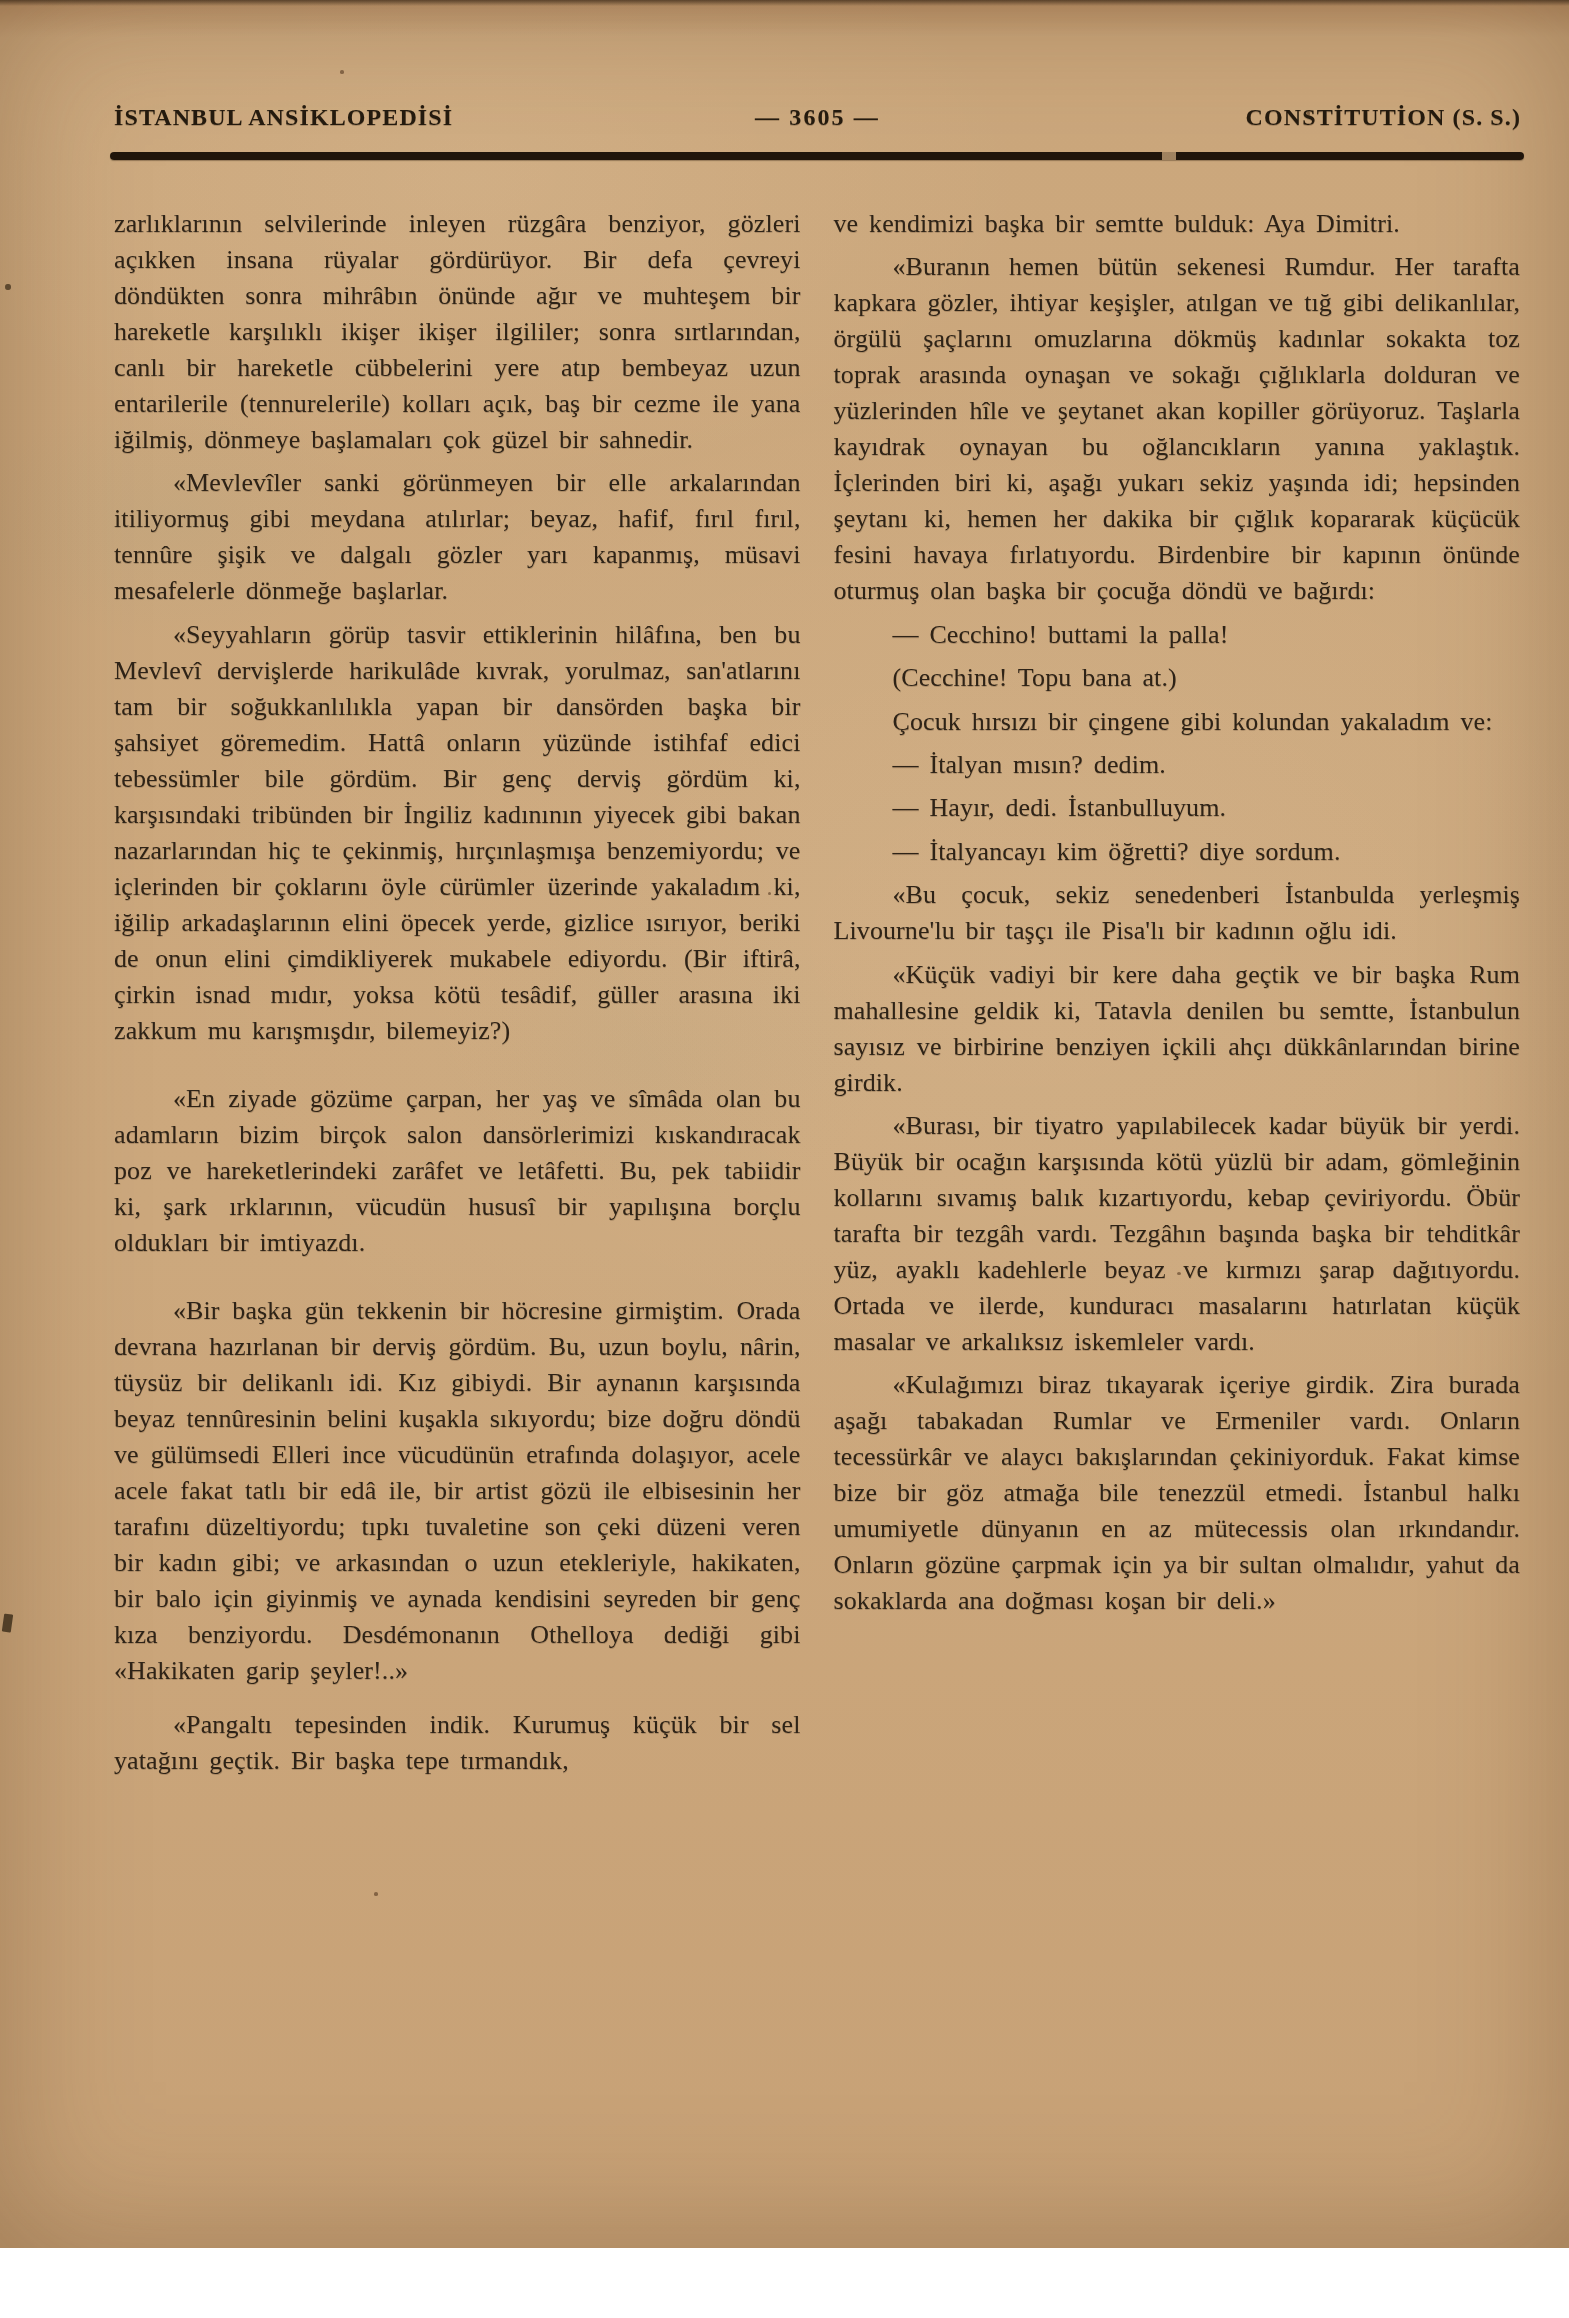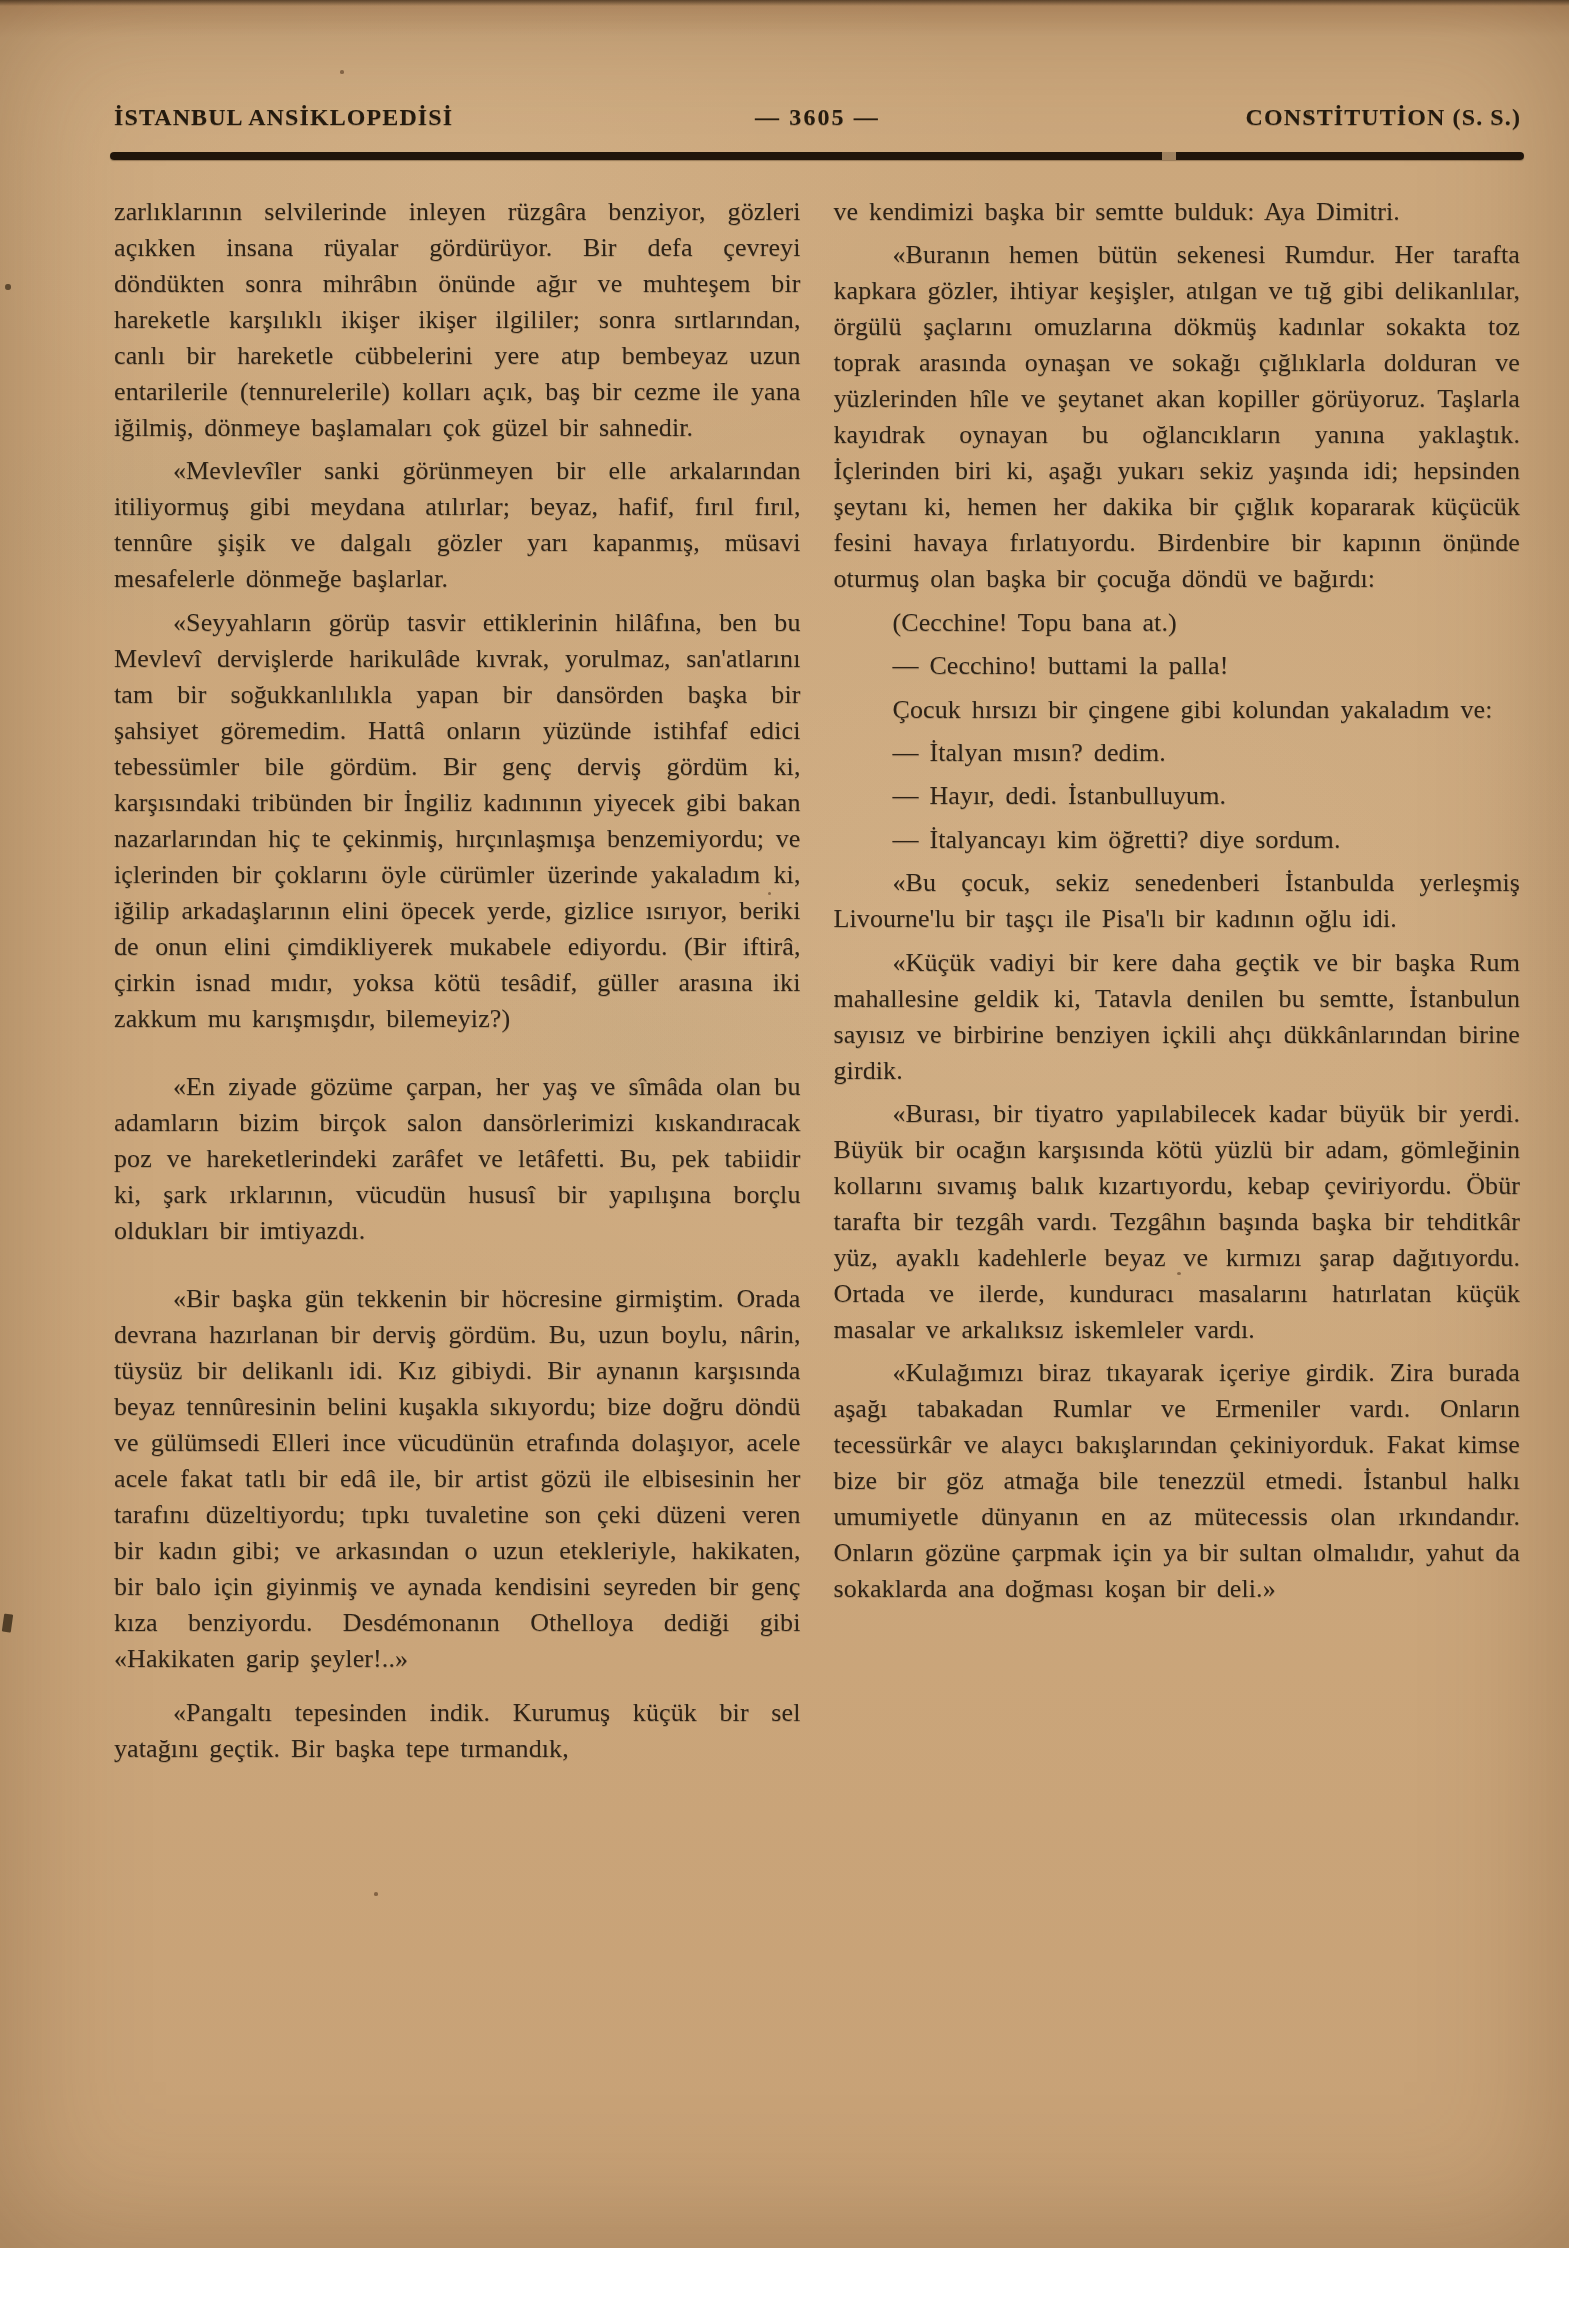--- a/index.html
+++ b/index.html
@@ -32,21 +32,21 @@
   .h-right{position:absolute;right:0;top:0;}
   .rule{
     position:absolute;left:110px;right:46px;top:152px;height:8px;border-radius:4.2px;
     background:linear-gradient(to right,
       #20150b 0%, #20150b 74.4%,
       rgba(32,21,11,0.25) 74.4%, rgba(32,21,11,0.25) 75.4%,
       #20150b 75.4%, #20150b 100%);
     box-shadow:0 1.1px 1.1px rgba(40,25,10,0.35);
   }
   .columns{
-    position:absolute;left:114px;top:194px;width:1406px;
+    position:absolute;left:114px;top:206px;width:1406px;
     display:flex;gap:33px;
   }
   .col{
     width:687px;
     font-size:26px;
     line-height:36px;
     text-align:justify;
     word-spacing:4.2px;
     letter-spacing:0.1px;
     text-shadow:0.3px 0.5px 0 rgba(62,42,22,0.22);
@@ -86,22 +86,22 @@
         <p class="cont">zarlıklarının selvilerinde inleyen rüzgâra benziyor, gözleri açıkken insana rüyalar gördürüyor. Bir defa çevreyi döndükten sonra mihrâbın önünde ağır ve muhteşem bir hareketle karşılıklı ikişer ikişer ilgililer; sonra sırtlarından, canlı bir hareketle cübbelerini yere atıp bembeyaz uzun entarilerile (tennurelerile) kolları açık, baş bir cezme ile yana iğilmiş, dönmeye başlamaları çok güzel bir sahnedir.</p>
         <p class="">«Mevlevîler sanki görünmeyen bir elle arkalarından itiliyormuş gibi meydana atılırlar; beyaz, hafif, fırıl fırıl, tennûre şişik ve dalgalı gözler yarı kapanmış, müsavi mesafelerle dönmeğe başlarlar.</p>
         <p class="">«Seyyahların görüp tasvir ettiklerinin hilâfına, ben bu Mevlevî dervişlerde harikulâde kıvrak, yorulmaz, san'atlarını tam bir soğukkanlılıkla yapan bir dansörden başka bir şahsiyet göremedim. Hattâ onların yüzünde istihfaf edici tebessümler bile gördüm. Bir genç derviş gördüm ki, karşısındaki tribünden bir İngiliz kadınının yiyecek gibi bakan nazarlarından hiç te çekinmiş, hırçınlaşmışa benzemiyordu; ve içlerinden bir çoklarını öyle cürümler üzerinde yakaladım ki, iğilip arkadaşlarının elini öpecek yerde, gizlice ısırıyor, beriki de onun elini çimdikliyerek mukabele ediyordu. (Bir iftirâ, çirkin isnad mıdır, yoksa kötü tesâdif, güller arasına iki zakkum mu karışmışdır, bilemeyiz?)</p>
         <p class=" gap-lg">«En ziyade gözüme çarpan, her yaş ve sîmâda olan bu adamların bizim birçok salon dansörlerimizi kıskandıracak poz ve hareketlerindeki zarâfet ve letâfetti. Bu, pek tabiidir ki, şark ırklarının, vücudün hususî bir yapılışına borçlu oldukları bir imtiyazdı.</p>
         <p class=" gap-lg">«Bir başka gün tekkenin bir höcresine girmiştim. Orada devrana hazırlanan bir derviş gördüm. Bu, uzun boylu, nârin, tüysüz bir delikanlı idi. Kız gibiydi. Bir aynanın karşısında beyaz tennûresinin belini kuşakla sıkıyordu; bize doğru döndü ve gülümsedi Elleri ince vücudünün etrafında dolaşıyor, acele acele fakat tatlı bir edâ ile, bir artist gözü ile elbisesinin her tarafını düzeltiyordu; tıpkı tuvaletine son çeki düzeni veren bir kadın gibi; ve arkasından o uzun etekleriyle, hakikaten, bir balo için giyinmiş ve aynada kendisini seyreden bir genç kıza benziyordu. Desdémonanın Othelloya dediği gibi «Hakikaten garip şeyler!..»</p>
         <p class=" gap-sm">«Pangaltı tepesinden indik. Kurumuş küçük bir sel yatağını geçtik. Bir başka tepe tırmandık,</p>
       </div>
     <div class="col">
         <p class="cont">ve kendimizi başka bir semtte bulduk: Aya Dimitri.</p>
         <p class="">«Buranın hemen bütün sekenesi Rumdur. Her tarafta kapkara gözler, ihtiyar keşişler, atılgan ve tığ gibi delikanlılar, örgülü şaçlarını omuzlarına dökmüş kadınlar sokakta toz toprak arasında oynaşan ve sokağı çığlıklarla dolduran ve yüzlerinden hîle ve şeytanet akan kopiller görüyoruz. Taşlarla kayıdrak oynayan bu oğlancıkların yanına yaklaştık. İçlerinden biri ki, aşağı yukarı sekiz yaşında idi; hepsinden şeytanı ki, hemen her dakika bir çığlık kopararak küçücük fesini havaya fırlatıyordu. Birdenbire bir kapının önünde oturmuş olan başka bir çocuğa döndü ve bağırdı:</p>
+        <p class="">— Cecchino! buttami la palla!</p>
         <p class="">(Cecchine! Topu bana at.)</p>
-        <p class="">— Cecchino! buttami la palla!</p>
         <p class="">Çocuk hırsızı bir çingene gibi kolundan yakaladım ve:</p>
         <p class="">— İtalyan mısın? dedim.</p>
         <p class="">— Hayır, dedi. İstanbulluyum.</p>
         <p class="">— İtalyancayı kim öğretti? diye sordum.</p>
         <p class="">«Bu çocuk, sekiz senedenberi İstanbulda yerleşmiş Livourne'lu bir taşçı ile Pisa'lı bir kadının oğlu idi.</p>
         <p class="">«Küçük vadiyi bir kere daha geçtik ve bir başka Rum mahallesine geldik ki, Tatavla denilen bu semtte, İstanbulun sayısız ve birbirine benziyen içkili ahçı dükkânlarından birine girdik.</p>
         <p class="">«Burası, bir tiyatro yapılabilecek kadar büyük bir yerdi. Büyük bir ocağın karşısında kötü yüzlü bir adam, gömleğinin kollarını sıvamış balık kızartıyordu, kebap çeviriyordu. Öbür tarafta bir tezgâh vardı. Tezgâhın başında başka bir tehditkâr yüz, ayaklı kadehlerle beyaz ve kırmızı şarap dağıtıyordu. Ortada ve ilerde, kunduracı masalarını hatırlatan küçük masalar ve arkalıksız iskemleler vardı.</p>
         <p class="">«Kulağımızı biraz tıkayarak içeriye girdik. Zira burada aşağı tabakadan Rumlar ve Ermeniler vardı. Onların tecessürkâr ve alaycı bakışlarından çekiniyorduk. Fakat kimse bize bir göz atmağa bile tenezzül etmedi. İstanbul halkı umumiyetle dünyanın en az mütecessis olan ırkındandır. Onların gözüne çarpmak için ya bir sultan olmalıdır, yahut da sokaklarda ana doğması koşan bir deli.»</p>
       </div>
   </div>

